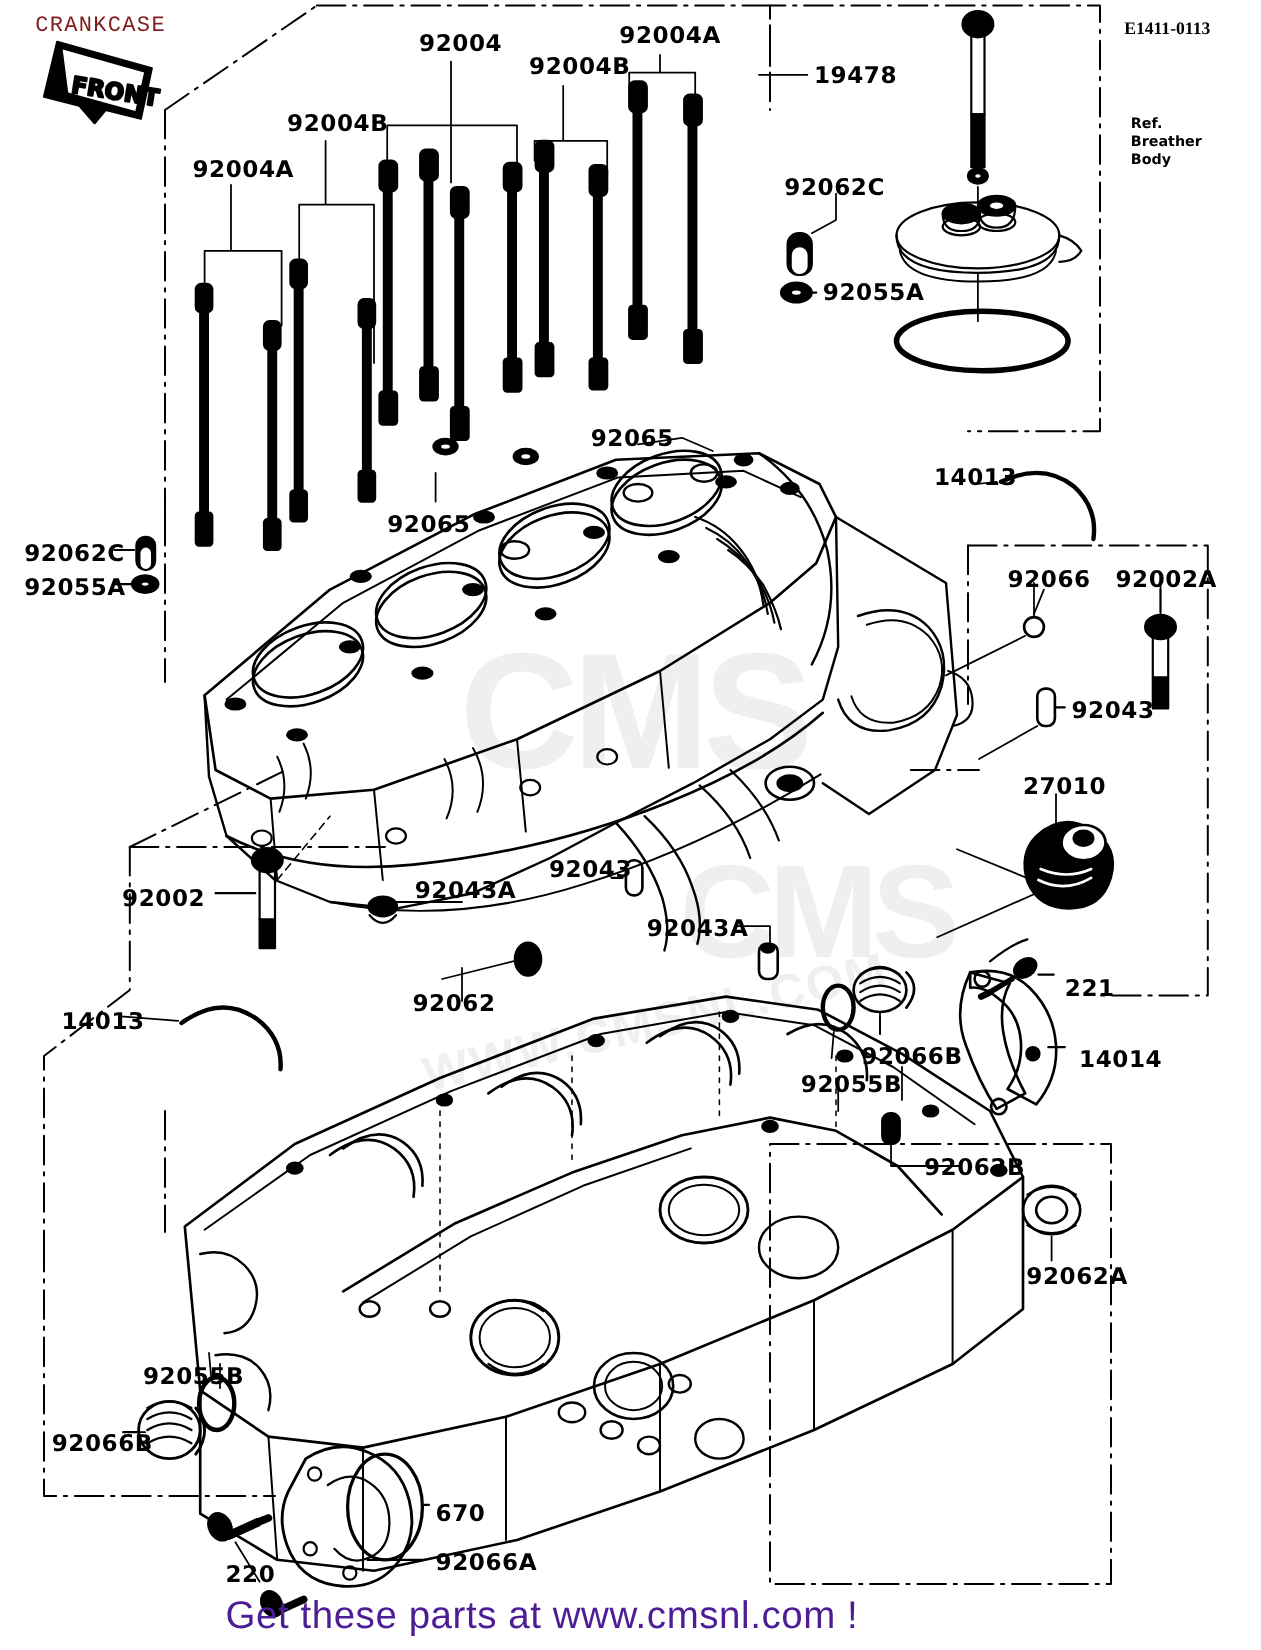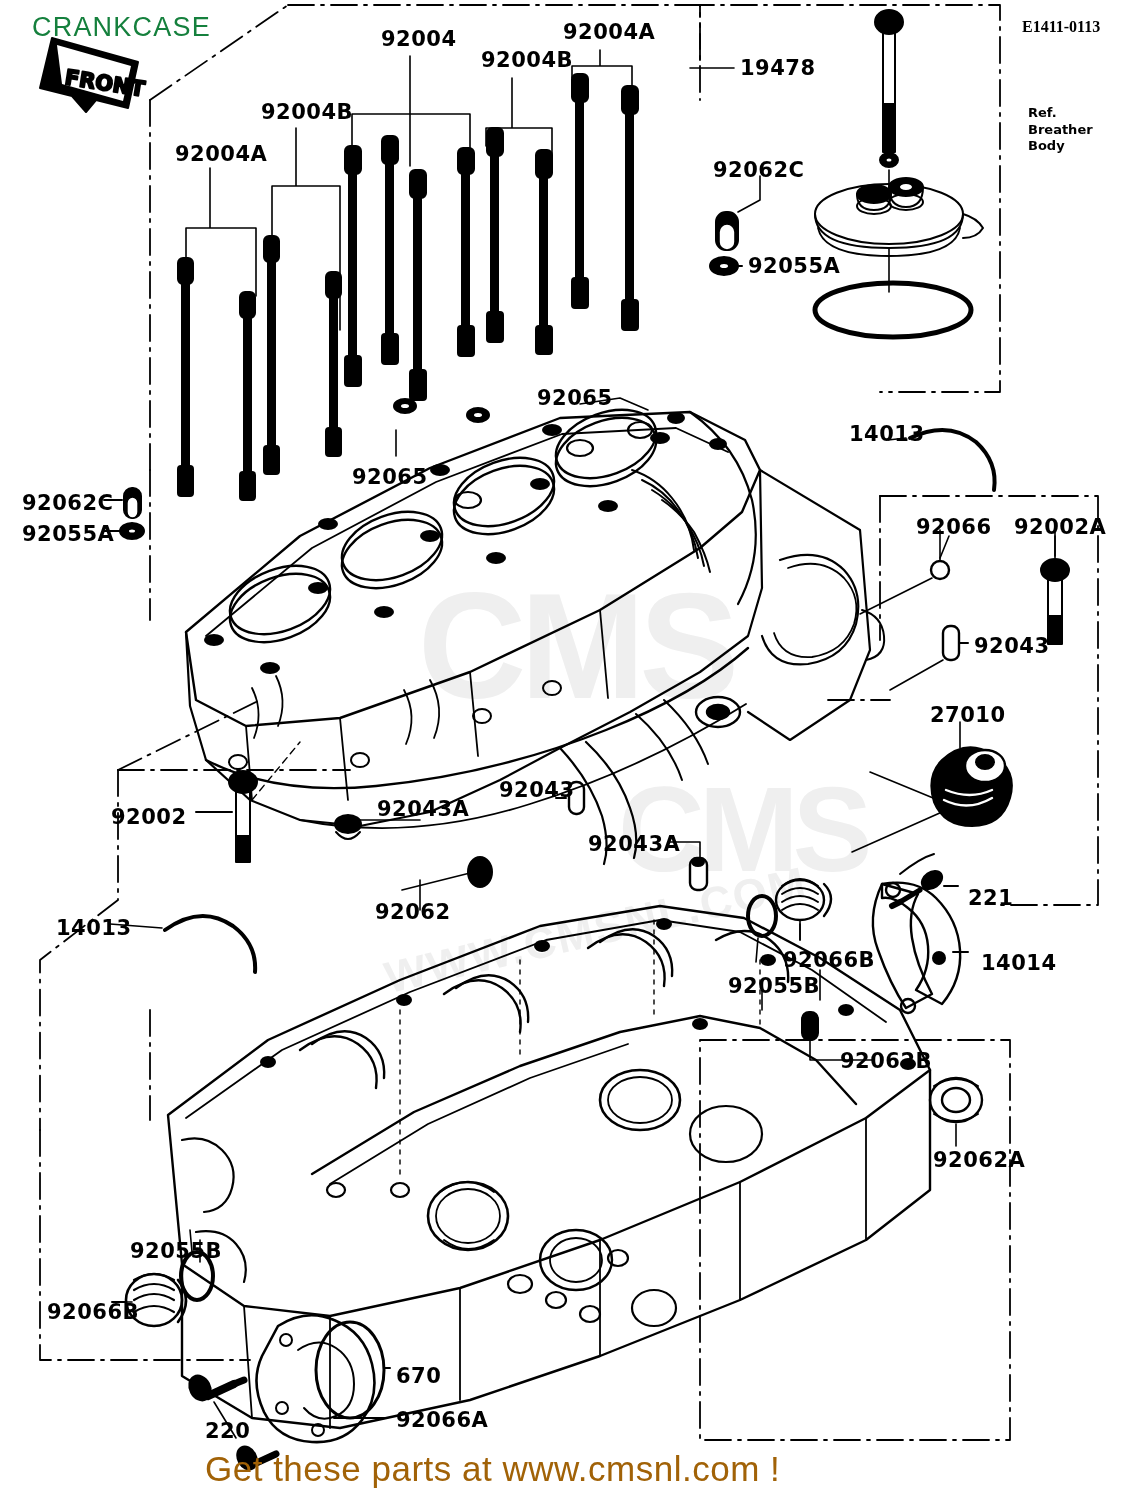--- a/index.html
+++ b/index.html
@@ -1,31 +1,31 @@
 <!DOCTYPE html>
 <html><head>
 <meta charset="utf-8">
 <style>
   html,body{margin:0;padding:0;background:#fff;}
   body{width:1146px;height:1500px;position:relative;overflow:hidden;
        font-family:"DejaVu Sans",sans-serif;}
   #stage{position:absolute;left:0;top:0;width:1146px;height:1500px;}
   svg#art{position:absolute;left:0;top:0;width:1146px;height:1500px;}
 
-  .ttl{position:absolute;font-family:Liberation Sans, sans-serif;
-       font-size:27px;color:#15803d;letter-spacing:1.2px;}
+  .ttl{position:absolute;font-family:Liberation Mono, monospace;
+       font-size:20px;color:#7f1d1d;letter-spacing:1.2px;}
   .lbl{position:absolute;font-family:"DejaVu Sans",sans-serif;
        font-weight:700;font-size:21px;color:#000;white-space:nowrap;
        letter-spacing:0.5px;}
   .code{position:absolute;font-family:Liberation Serif, serif;
         font-weight:700;font-size:16px;color:#000;white-space:nowrap;}
   .refnote{position:absolute;font-family:"DejaVu Sans",sans-serif;
         font-weight:700;font-size:13px;color:#000;line-height:1.28;}
   .footer{position:absolute;font-family:"Liberation Sans",sans-serif;
-        font-size:35px;color:#a16207;white-space:nowrap;letter-spacing:0.5px;}
+        font-size:35px;color:#4c1d95;white-space:nowrap;letter-spacing:0.5px;}
   .wm{position:absolute;color:#efefef;font-weight:700;
       font-family:"Liberation Sans",sans-serif;pointer-events:none;
       user-select:none;}
   .wm-txt{font-size:44px;letter-spacing:2px;transform:rotate(-13deg);}
   .wm-logo{font-size:150px;letter-spacing:-6px;margin-left:18px;}
 </style>
 </head>
 <body>
 
 <div id="stage">

